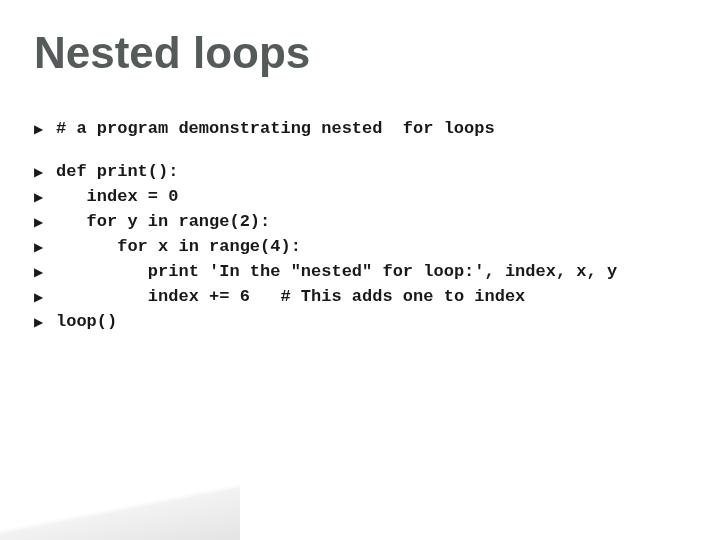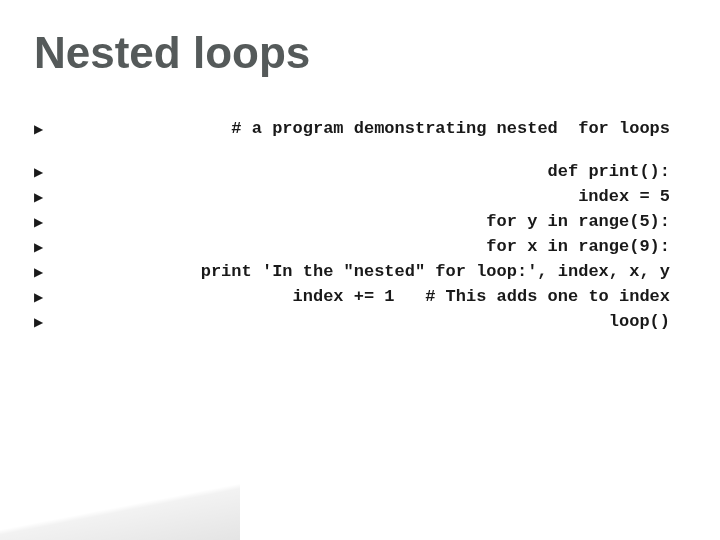--- a/index.html
+++ b/index.html
@@ -10,21 +10,20 @@
     background: #ffffff;
     font-family: "Segoe UI", "Helvetica Neue", Arial, sans-serif;
     color: #191919;
     overflow: hidden;
   }
   .slide {
     position: relative;
     width: 720px;
     height: 540px;
     box-sizing: border-box;
-    text-align: right;
   }
   .title {
     position: absolute;
     top: 28px;
     left: 34px;
     font-size: 44px;
     font-weight: 700;
     color: #555a5a;
     letter-spacing: 0px;
   }
@@ -84,37 +83,37 @@
         <span class="bullet">▶</span>
         <span class="code"># a program demonstrating nested  for loops</span>
       </div>
       <div class="gap"></div>
       <div class="line">
         <span class="bullet">▶</span>
         <span class="code">def print():</span>
       </div>
       <div class="line">
         <span class="bullet">▶</span>
-        <span class="code">   index = 5</span>
+        <span class="code">   index = 0</span>
       </div>
       <div class="line">
         <span class="bullet">▶</span>
-        <span class="code">   for y in range(5):</span>
+        <span class="code">   for y in range(2):</span>
       </div>
       <div class="line">
         <span class="bullet">▶</span>
-        <span class="code">      for x in range(9):</span>
+        <span class="code">      for x in range(4):</span>
       </div>
       <div class="line">
         <span class="bullet">▶</span>
         <span class="code">         print 'In the "nested" for loop:', index, x, y</span>
       </div>
       <div class="line">
         <span class="bullet">▶</span>
-        <span class="code">         index += 1   # This adds one to index</span>
+        <span class="code">         index += 6   # This adds one to index</span>
       </div>
       <div class="line">
         <span class="bullet">▶</span>
         <span class="code">loop()</span>
       </div>
     </div>
   <div class="wedge"></div>
 </div>
 
 </body></html>

